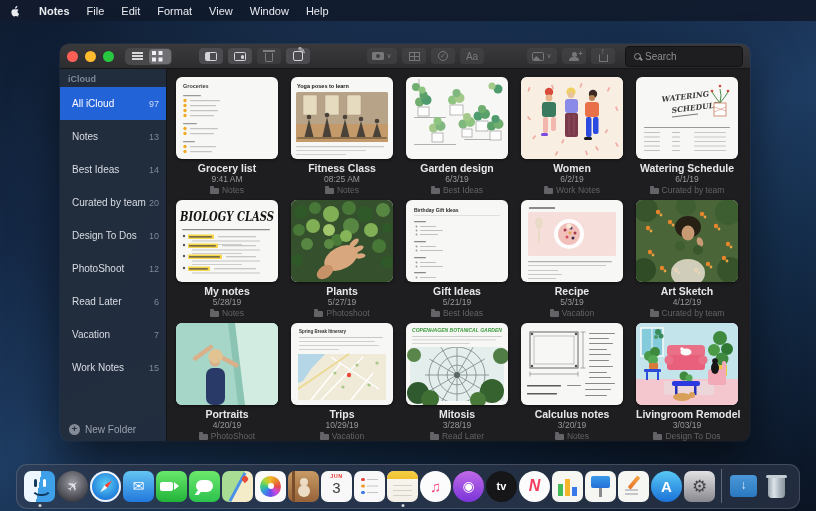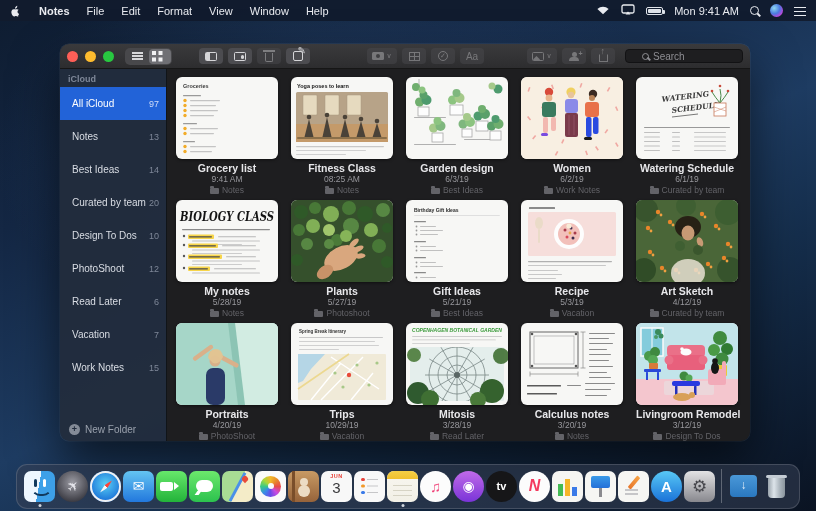--- a/index.html
+++ b/index.html
@@ -87,22 +87,22 @@
   .ic-check { width:10px; height:10px; border:1px solid #c9c9cc; border-radius:50%; color:#c9c9cc; font-size:7px; display:flex; align-items:center; justify-content:center; }
   .ic-aa { color:#c9c9cc; font-size:10px; font-weight:normal; }
   .ic-photo { width:12px; height:9px; border:1px solid #c9c9cc; border-radius:1.5px; position:relative; overflow:hidden; }
   .ic-photo::before { content:""; position:absolute; left:1px; bottom:-2px; width:5px; height:5px; background:#c9c9cc; transform:rotate(45deg); }
   .ic-person { width:5px; height:5px; border-radius:50%; background:#c9c9cc; position:relative; margin-top:-4px; }
   .ic-person::before { content:""; position:absolute; left:-2.5px; top:5.5px; width:10px; height:4px; border-radius:4px 4px 0 0; background:#c9c9cc; }
   .ic-person::after { content:"+"; position:absolute; right:-6px; top:-2px; color:#c9c9cc; font-size:7px; font-weight:bold; }
   .ic-share { width:9px; height:8px; border:1px solid #c9c9cc; border-top-color:transparent; position:relative; margin-top:4px; }
   .ic-share::after { content:"↑"; position:absolute; left:1px; top:-9px; color:#c9c9cc; font-size:9px; }
 
-  .search { margin-left:10px; width:118px; height:14px; background:#1e1e20; border:1px solid #121214; border-radius:4px;
-    display:flex; align-items:center; padding:0 16px; gap:4px; }
+  .search { margin-left:10px; width:118px; height:21px; background:#1e1e20; border:1px solid #121214; border-radius:4px;
+    display:flex; align-items:center; padding:0 8px; gap:4px; }
   .search .st-mag { width:7px; height:7px; border-color:#8e8e93; }
   .search .st-mag::after { background:#8e8e93; }
   .search input { flex:1; min-width:0; background:transparent; border:none; outline:none; color:#c8c8cc; font-size:10px; font-family:"Liberation Sans",sans-serif; }
   .search input::placeholder { color:#8e8e93; }
 
   
   .main { flex:1; display:flex; min-height:0; }
   .sidebar { width:107px; flex:none; background:rgba(34,44,61,.97); border-right:1px solid #101418; position:relative; }
   .sb-header { color:#7e8798; font-size:9px; font-weight:bold; padding:5px 0 3px 8px; }
   .sb-item { height:33px; display:flex; align-items:center; padding:0 7px 0 12px; color:#d9dde4; font-size:10px; cursor:default; }
@@ -206,38 +206,20 @@
     <span id="menus" style="display: flex; gap: 17px;">
         <span class="mb-item active">Notes</span>
         <span class="mb-item">File</span>
         <span class="mb-item">Edit</span>
         <span class="mb-item">Format</span>
         <span class="mb-item">View</span>
         <span class="mb-item">Window</span>
         <span class="mb-item">Help</span>
       </span>
   </div>
-  <div class="mb-right">
-    <span>
-      <svg width="14" height="11" viewBox="0 0 14 11">
-          <path d="M7 10.3 L1.4 4.9 A8.2 8.2 0 0 1 12.6 4.9 Z" fill="#e9ebf0"></path>
-        </svg>
-    </span>
-    <span>
-      <svg width="14" height="11" viewBox="0 0 14 11">
-          <rect x="1" y="1" width="12" height="8" rx="1.5" fill="none" stroke="#e9ebf0" stroke-width="1.3"></rect>
-          <path d="M4.5 10.5 L7 7.5 L9.5 10.5 Z" fill="#e9ebf0"></path>
-        </svg>
-    </span>
-    <span class="st-batt"></span>
-    <span class="st-clock">Mon 9:41 AM</span>
-    <span class="st-mag"></span>
-    <span class="st-siri"></span>
-    <span class="st-nc"></span>
-  </div>
 </div>
 
 <div class="window">
   <div class="toolbar">
     <div class="tl">
       <span class="tl-close"></span>
       <span class="tl-min"></span>
       <span class="tl-zoom"></span>
     </div>
     <div class="seg">
@@ -904,21 +886,21 @@
                 <rect x="58" y="63" width="2.5" height="9" rx="0.6" fill="#2330b8"></rect>
                 <rect x="72" y="46" width="17" height="16" rx="3" fill="#f2aab8"></rect>
                 <rect x="86" y="38" width="4" height="24" rx="2" fill="#f2aab8"></rect>
                 <ellipse cx="79" cy="45" rx="4" ry="6" fill="#161616"></ellipse>
                 <circle cx="79" cy="38" r="2.8" fill="#161616" opacity="1"></circle>
                 <ellipse cx="46" cy="74" rx="9" ry="4" fill="#d8a058"></ellipse>
                 <circle cx="56" cy="72" r="3" fill="#d8a058" opacity="1"></circle>
               </svg>
             </div>
     <div class="nc-title">Livingroom Remodel</div>
-    <div class="nc-date">3/12/19</div>
+    <div class="nc-date">3/03/19</div>
     <div class="nc-folder">
       <span class="fglyph"></span>
       <span class="fname">Design To Dos</span>
     </div>
   </div>
 </div>
     </div>
   </div>
 </div>
 

